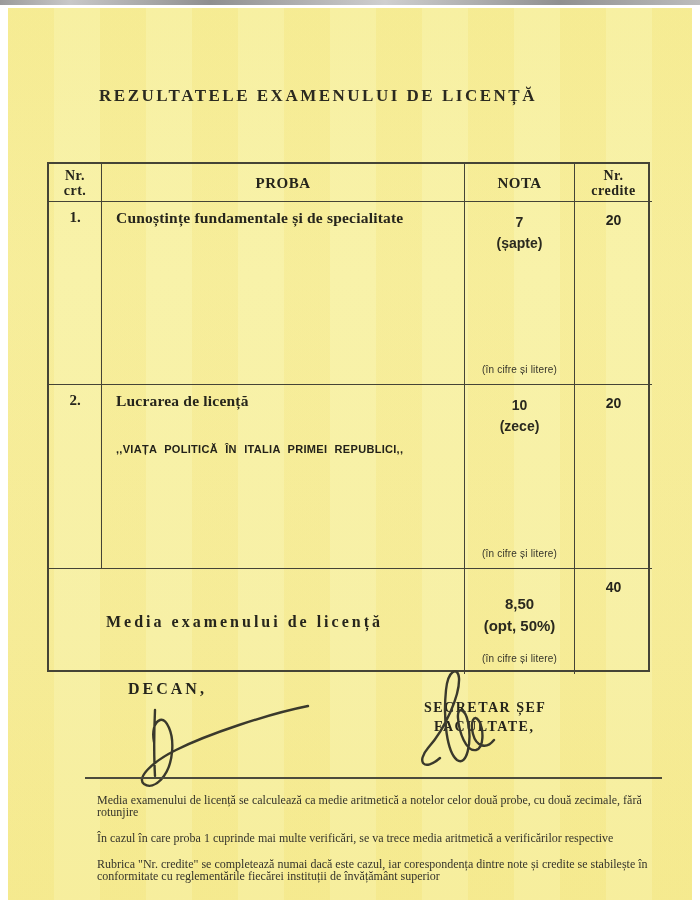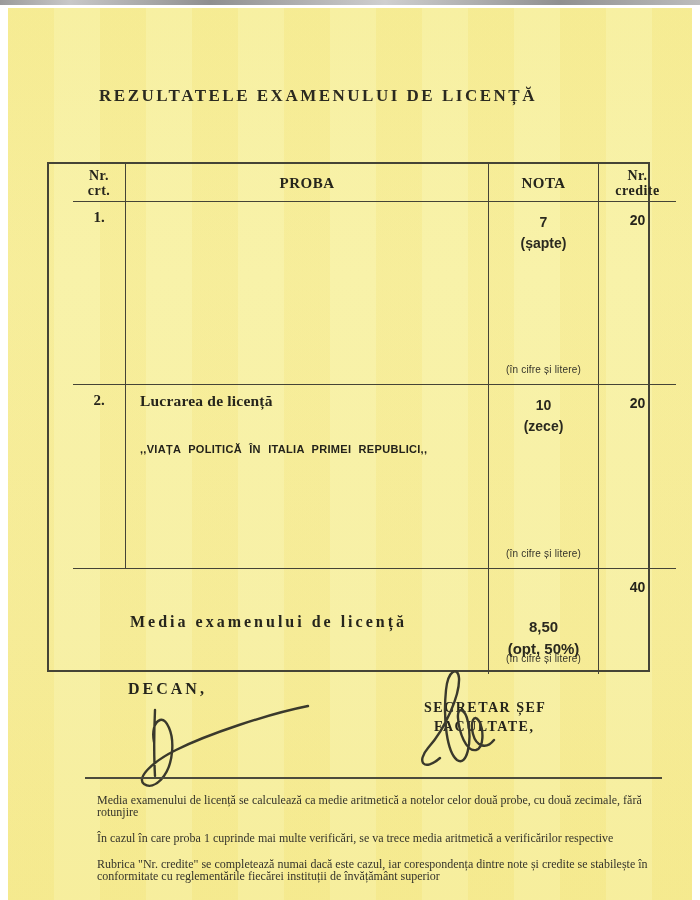--- a/index.html
+++ b/index.html
@@ -19,21 +19,21 @@
     background:
       repeating-linear-gradient(90deg, rgba(235,205,70,.10) 0 46px, rgba(255,255,255,.06) 46px 92px),
       linear-gradient(180deg,#f7ef9c 0%,#f8f1a4 30%,#f7efa0 70%,#f6ed97 100%);
   }
   .title{position:absolute;left:0;top:86px;width:636px;text-align:center;
     font-size:17px;font-weight:bold;letter-spacing:2.5px;color:#2b2a20;}
 
   
   .doc-table{position:absolute;left:47px;top:162px;width:603px;height:510px;
     display:grid;grid-template-columns:53px 363px 110px 77px;grid-template-rows:38px 183px 184px 105px;
-    border:2px solid var(--border);padding-left:24px;}
+    border:2px solid var(--border);}
   .cell{position:relative;border-right:1.5px solid var(--border);border-bottom:1.5px solid var(--border);}
   .cell.last-col{border-right:none;}
   .cell.last-row{border-bottom:none;}
   .hcell{display:flex;align-items:center;justify-content:center;text-align:center;
     font-weight:bold;font-size:15px;letter-spacing:.5px;line-height:16px;}
   .hcell.small{font-size:14px;line-height:15px;}
   .nr-cell{padding-top:7px;text-align:center;font-weight:bold;font-size:15px;}
   .proba-cell{padding:7px 10px 0 14px;}
   .proba-title{font-weight:bold;font-size:15.5px;letter-spacing:.2px;}
   .proba-sub{margin-top:9px;max-width:305px;
@@ -41,21 +41,21 @@
     letter-spacing:.3px;word-spacing:4px;line-height:14px;color:#23221a;}
   .proba-sub.thesis{margin-top:32px;max-width:340px;}
   .nota-cell{display:flex;flex-direction:column;align-items:center;padding-top:10px;
     font-family:"Liberation Sans", sans-serif;font-weight:bold;font-size:14px;line-height:21px;color:#2a291f;}
   .caption{position:absolute;bottom:4px;left:0;width:100%;text-align:center;
     font-family:"Liberation Sans", sans-serif;font-weight:normal;font-size:10px;letter-spacing:.2px;color:#34332a;}
   .credit-cell{padding-top:10px;text-align:center;
     font-family:"Liberation Sans", sans-serif;font-weight:bold;font-size:14px;}
   .media-label-cell{grid-column:1 / 3;display:flex;align-items:center;padding-left:57px;}
   .media-label{font-weight:bold;font-size:16px;letter-spacing:3px;}
-  .media-nota{justify-content:flex-end;padding-top:0;padding-bottom:14px;font-size:15px;line-height:22px;}
+  .media-nota{justify-content:center;padding-top:0;padding-bottom:14px;font-size:15px;line-height:22px;}
 
   
   .decan-label{position:absolute;left:128px;top:680px;font-weight:bold;font-size:16px;letter-spacing:3px;}
   .decan-sign{position:absolute;left:118px;top:688px;}
   .secretar-label{position:absolute;left:424px;top:698px;font-weight:bold;font-size:14px;
     letter-spacing:1.5px;line-height:19px;}
   .secretar-label .l2{padding-left:10px;}
   .secretar-sign{position:absolute;left:414px;top:660px;}
   .sign path{fill:none;stroke:#3a392c;stroke-width:2.4;stroke-linecap:round;}
 
@@ -82,20 +82,21 @@
     </div>
     <div class="cell hcell">PROBA</div>
     <div class="cell hcell">NOTA</div>
     <div class="cell hcell small last-col">
       <span><span>Nr.</span><br>
       <span>credite</span></span>
     </div>
 
     <div class="cell nr-cell">1.</div>
     <div class="cell proba-cell">
+      <div class="proba-title">Cunoștințe fundamentale și de specialitate</div>
     </div>
     <div class="cell nota-cell">
       <span>7</span>
       <span>(șapte)</span>
       <span class="caption">(în cifre și litere)</span>
     </div>
     <div class="cell credit-cell last-col">20</div>
 
     <div class="cell nr-cell">2.</div>
     <div class="cell proba-cell">

